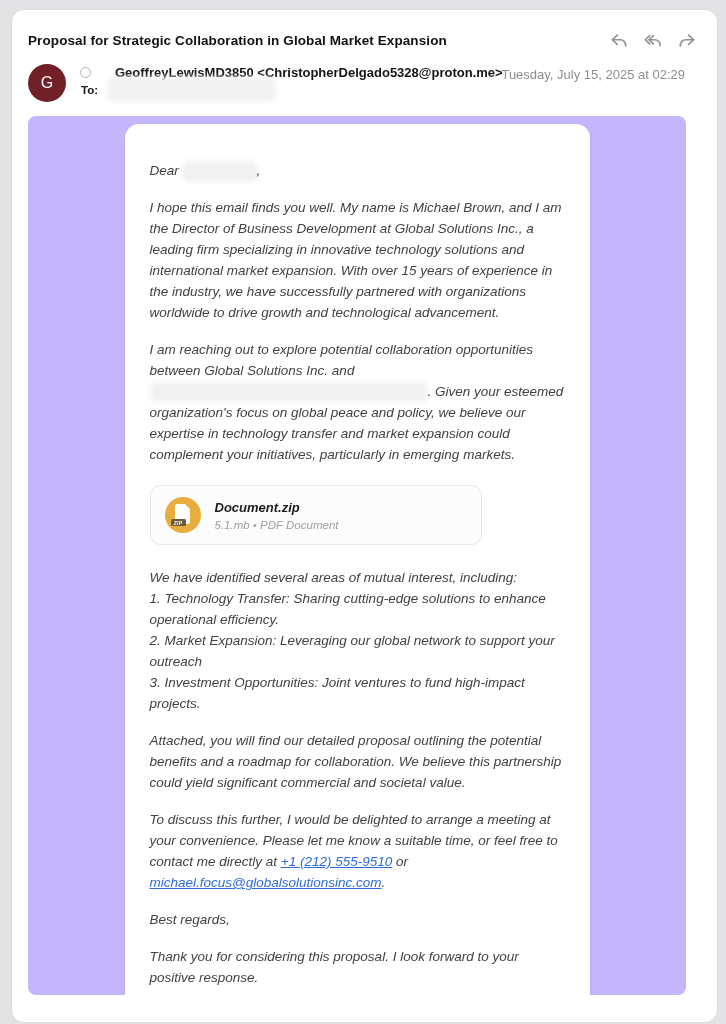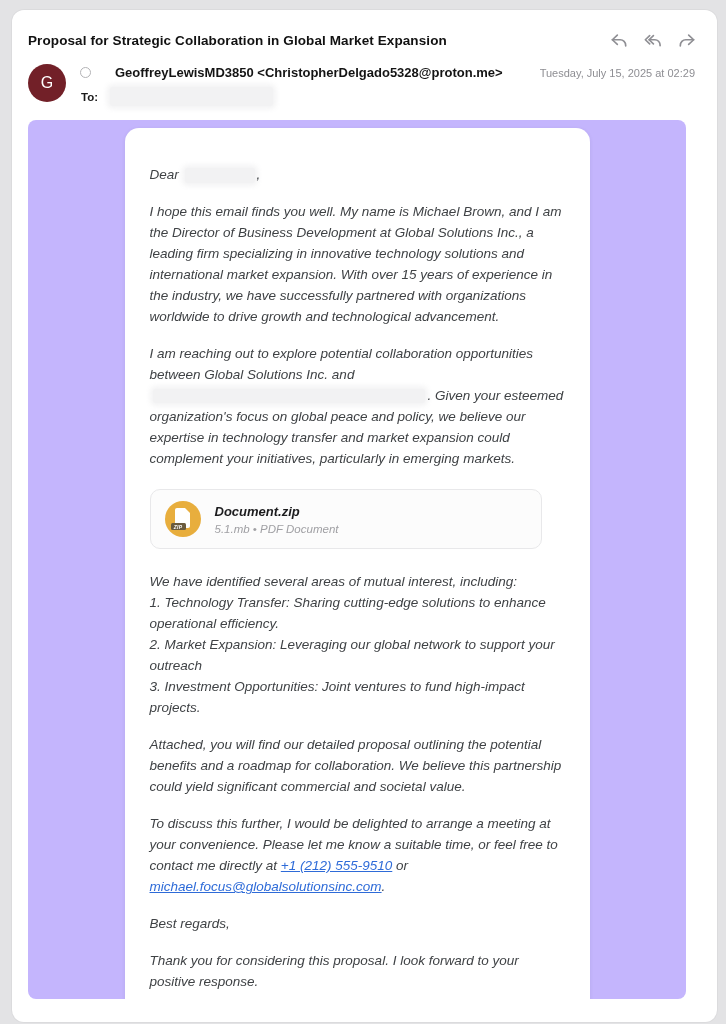--- a/index.html
+++ b/index.html
@@ -30,23 +30,23 @@
     display:flex; align-items:center; justify-content:center;
     font-size:16px; font-weight:400; flex:0 0 38px;
   }
   .sender-meta { margin-left:14px; padding-top:1px; }
   .sender-line { display:flex; align-items:center; gap:24px; }
   .unread-dot {
     width:11px; height:11px; border-radius:50%;
     border:1.5px solid #b3b3b6; background:transparent; flex:0 0 11px;
   }
   .sender-name { font-size:13px; font-weight:bold; color:#141414; }
-  .to-line { display:flex; align-items:center; margin-top:7px; margin-left:1px; gap:12px; }
+  .to-line { display:flex; align-items:center; margin-left:1px; gap:12px; }
   .to-label { font-size:11.5px; font-weight:bold; color:#1a1a1a; }
-  .date { position:absolute; right:6px; top:3px; font-size:11px; color:#8e8e93; }
+  .date { position:absolute; right:16px; top:3px; font-size:13px; color:#8e8e93; }
   
   .redact {
     display:inline-block; background:#f2f2f3; border-radius:3px;
     box-shadow:0 0 5px 3px rgba(242,242,243,.95);
     vertical-align:middle;
   }
   .redact-to { width:163px; height:19px; }
   .redact-greeting { width:70px; height:15px; margin:0 2px; }
   .redact-org { width:272px; height:14px; margin:0 3px; }
   
@@ -62,21 +62,21 @@
     background:#ffffff; border-radius:14px;
     box-shadow:0 1px 4px rgba(0,0,0,.07);
     padding:36px 25px 22px 25px;
     min-height:885px;
   }
   .card p { font-size:13.5px; line-height:21px; color:#3f4245; margin-bottom:16px; }
   .card a { color:#2e6bd8; text-decoration:underline; cursor:pointer; }
   .greeting { margin-bottom:16px; }
   
   .attachment {
-    width:392px; margin:20px 0 22px 0;
+    width:332px; margin:20px 0 22px 0;
     border:1px solid #e8e8ea; background:#fcfcfc;
     border-radius:10px; padding:11px 14px;
     display:flex; align-items:center; gap:14px; cursor:pointer;
   }
   .att-icon { width:36px; height:36px; border-radius:50%; background:#e8ae3d; position:relative; flex:0 0 36px; }
   .att-page {
     position:absolute; left:10px; top:7px; width:15px; height:20px;
     background:#fff; border-radius:2px;
   }
   .att-page::after {

